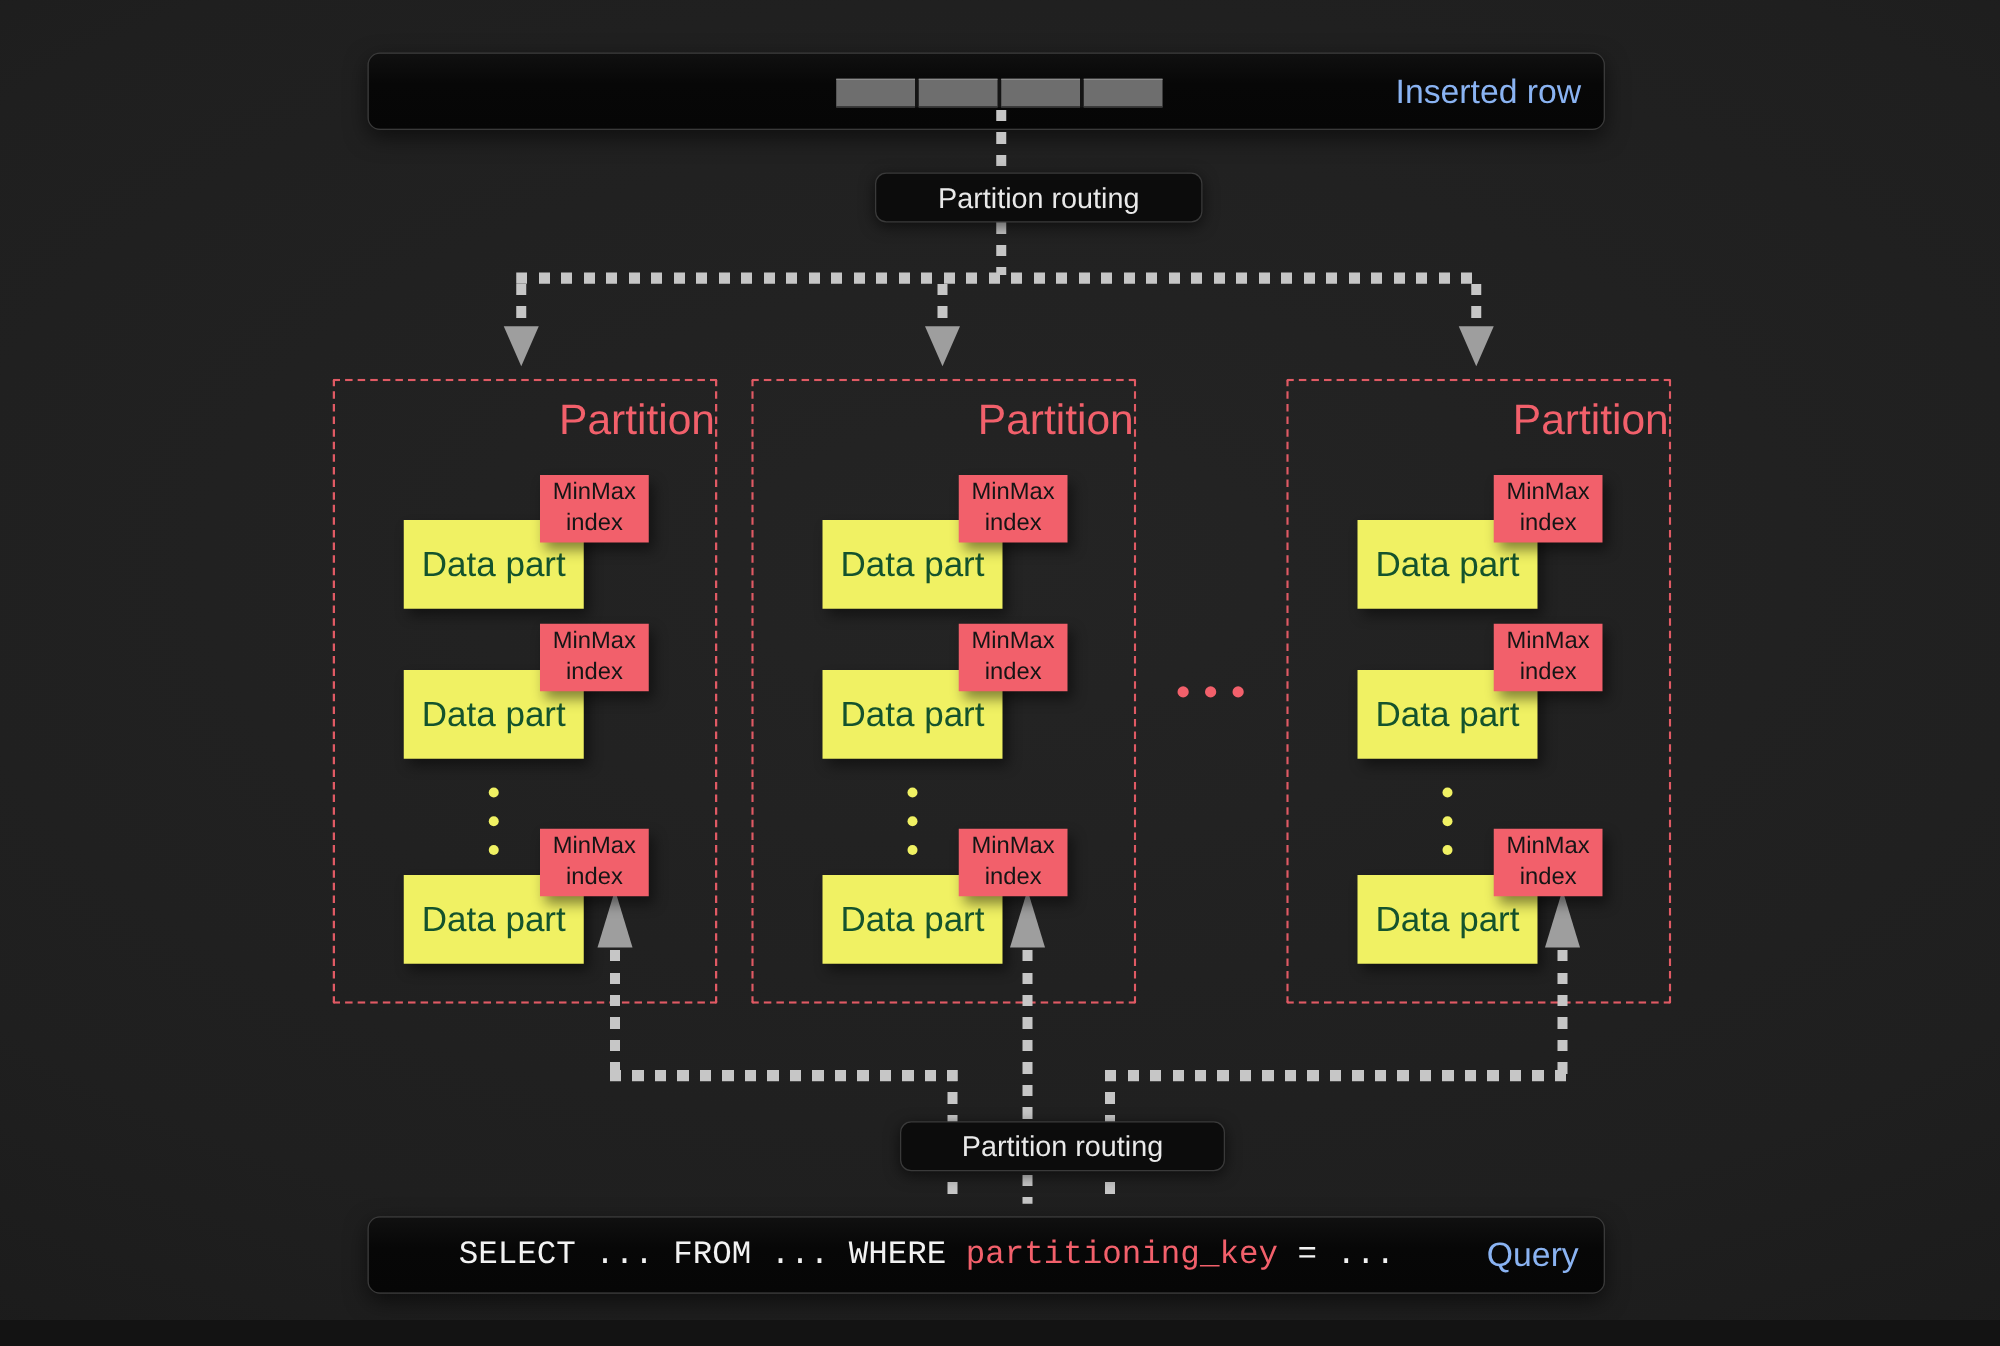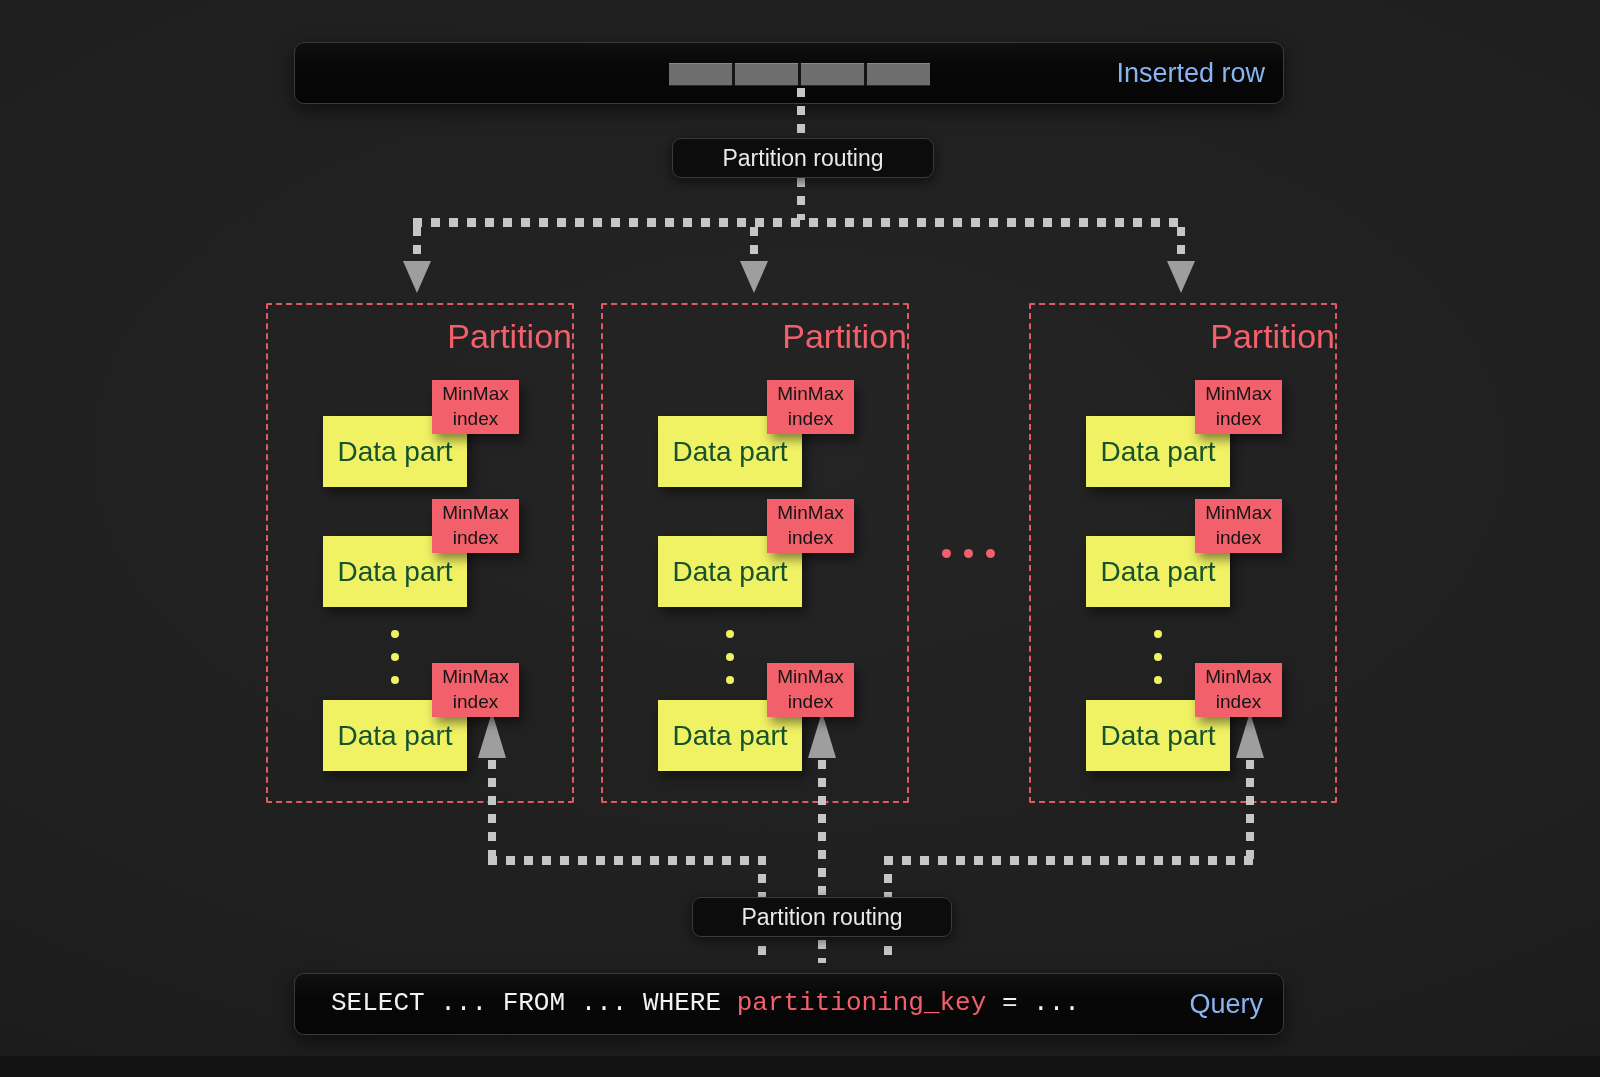--- a/index.html
+++ b/index.html
@@ -19,20 +19,21 @@
   }
   .bar-label{color:#8ab3f2;font-size:27px;}
 
   
   .tag{
     background:#0c0c0c;border:1px solid #3a3a3a;border-radius:9px;
     box-shadow:0 3px 12px rgba(0,0,0,.6);
     color:#e9e9e9;font-size:23px;
     display:flex;align-items:center;justify-content:center;
     z-index:5;
+    margin-left:28px;
   }
 
   
   .vdash{width:8px;background-image:repeating-linear-gradient(180deg,#c6c6c6 0 9px,transparent 9px 18px);}
   .hdash{height:9px;background-image:repeating-linear-gradient(90deg,#c6c6c6 0 9px,transparent 9px 18px);}
 
   
   .arr-down{width:0;height:0;border-left:14px solid transparent;border-right:14px solid transparent;border-top:32px solid #9e9e9e;}
   .arr-up{width:0;height:0;border-left:14px solid transparent;border-right:14px solid transparent;border-bottom:46px solid #9e9e9e;}
 
@@ -58,21 +59,21 @@
   .minmax{
     position:absolute;width:87px;height:54px;background:#f2606b;
     box-shadow:4px 6px 10px rgba(0,0,0,.45);
     display:flex;flex-direction:column;align-items:center;justify-content:center;
     color:#151515;font-size:19px;line-height:1.3;z-index:2;text-align:center;
   }
   .ydot{position:absolute;width:8px;height:8px;border-radius:50%;background:#f0f163;}
   .rdot{position:absolute;width:9px;height:9px;border-radius:50%;background:#f2606b;}
 
   
-  .query-text{font-family:"Liberation Mono","DejaVu Sans Mono",monospace;font-size:26px;color:#f2f2f2;white-space:pre;}
+  .query-text{font-family:"Liberation Mono","DejaVu Sans Mono",monospace;font-size:26px;color:#f2f2f2;white-space:pre;margin-left:36px;}
   .query-key{color:#f2606b;}
   .bottom-band{background:#131313;}
 </style>
 </head>
 <body>
 
 <div class="canvas">
 
   <div class="abs bar" style="left:294px;top:42px;width:988px;height:60px;">
     <div class="cells abs" style="left:374px;top:20px;">

